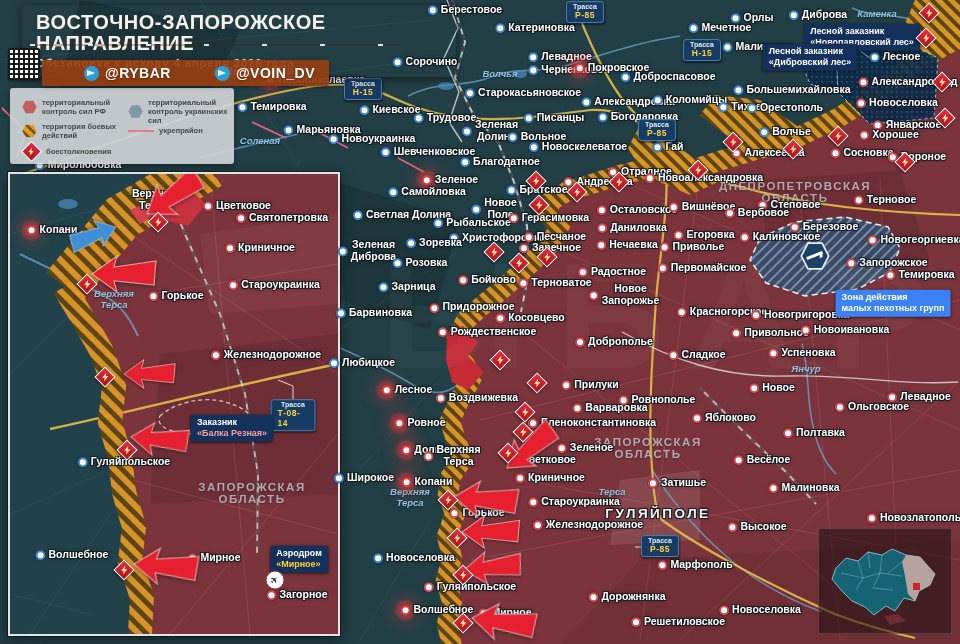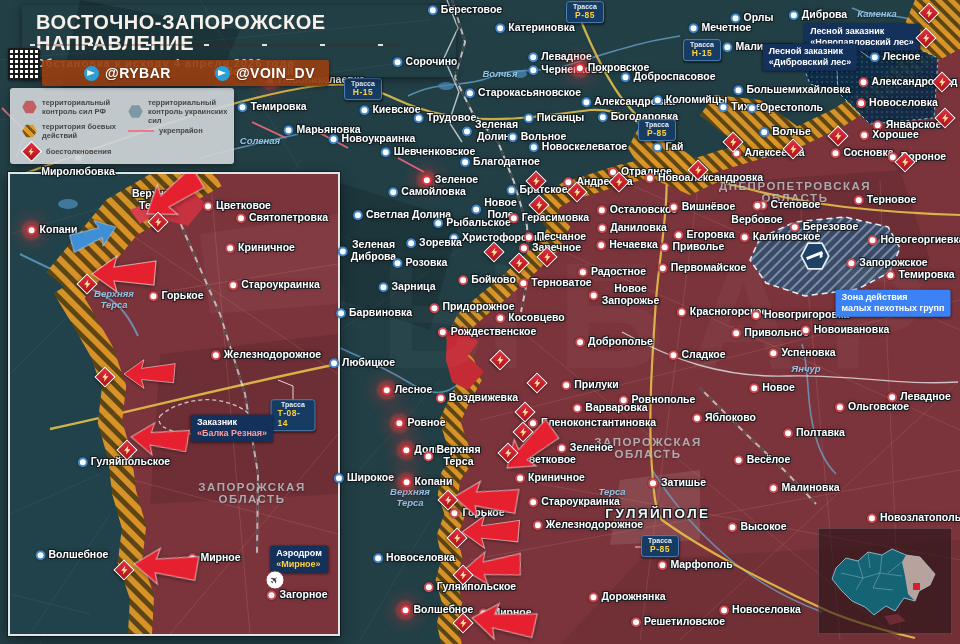--- a/index.html
+++ b/index.html
@@ -326,21 +326,21 @@
         <svg class="arrow" viewBox="0 0 70 44" style="left: 104px; top: 31px; transform: rotate(160deg) scale(0.75);">
           <path d="M2,22 L27,4 L24,15 L66,9 L64,33 L24,29 L27,40 Z" fill="#3f8fd6" stroke="rgba(255,255,255,.55)" stroke-width="1.2"></path>
         </svg>
         <div class="plane" style="left: 265px; top: 406px;">
           <span>✈</span>
         </div>
       </div>
   </div>
 
   <div class="lyr" id="main-lyr">
-      <div class="town t-u" style="left: 78px; top: 165px; flex-direction: column;"><span class="mk"></span><span class="tx">Миролюбовка</span></div>
+      <div class="town t-u" style="left: 78px; top: 165px;"><span class="mk"></span><span class="tx">Миролюбовка</span></div>
       <div class="town t-u" style="left: 253px; top: 72px;"><span class="mk"></span><span class="tx">Весёлый Гай</span></div>
       <div class="town t-g" style="left: 315px; top: 80px;"><span class="mk"></span><span class="tx">Новониколаевка</span></div>
       <div class="town t-u" style="left: 272px; top: 107px;"><span class="mk"></span><span class="tx">Темировка</span></div>
       <div class="town t-u" style="left: 322px; top: 130px;"><span class="mk"></span><span class="tx">Марьяновка</span></div>
       <div class="town t-u" style="left: 390px; top: 110px;"><span class="mk"></span><span class="tx">Киевское</span></div>
       <div class="town t-u" style="left: 372px; top: 139px;"><span class="mk"></span><span class="tx">Новоукраинка</span></div>
       <div class="town t-u" style="left: 428px; top: 152px;"><span class="mk"></span><span class="tx">Шевченковское</span></div>
       <div class="town t-u" style="left: 425px; top: 62px;"><span class="mk"></span><span class="tx">Сорочино</span></div>
       <div class="town t-u" style="left: 465px; top: 10px;"><span class="mk"></span><span class="tx">Берестовое</span></div>
       <div class="town t-u" style="left: 535px; top: 28px;"><span class="mk"></span><span class="tx">Катериновка</span></div>
@@ -449,21 +449,21 @@
       <div class="town t-r" style="left: 772px; top: 388px;"><span class="mk"></span><span class="tx">Новое</span></div>
       <div class="town t-r" style="left: 872px; top: 407px;"><span class="mk"></span><span class="tx">Ольговское</span></div>
       <div class="town t-r" style="left: 919px; top: 397px;"><span class="mk"></span><span class="tx">Левадное</span></div>
       <div class="town t-r" style="left: 697px; top: 355px;"><span class="mk"></span><span class="tx">Сладкое</span></div>
       <div class="town t-r" style="left: 802px; top: 353px;"><span class="mk"></span><span class="tx">Успеновка</span></div>
       <div class="town t-r" style="left: 770px; top: 333px;"><span class="mk"></span><span class="tx">Привольное</span></div>
       <div class="town t-r" style="left: 845px; top: 330px;"><span class="mk"></span><span class="tx">Новоивановка</span></div>
       <div class="town t-r" style="left: 722px; top: 312px;"><span class="mk"></span><span class="tx">Красногорское</span></div>
       <div class="town t-r" style="left: 800px; top: 315px;"><span class="mk"></span><span class="tx">Новогригоровка</span></div>
       <div class="town t-r" style="left: 789px; top: 205px;"><span class="mk"></span><span class="tx">Степовое</span></div>
-      <div class="town t-r" style="left: 757px; top: 213px; flex-direction: column;"><span class="mk"></span><span class="tx">Вербовое</span></div>
+      <div class="town t-r" style="left: 757px; top: 213px;"><span class="mk"></span><span class="tx">Вербовое</span></div>
       <div class="town t-r" style="left: 824px; top: 227px;"><span class="mk"></span><span class="tx">Березовое</span></div>
       <div class="town t-r" style="left: 780px; top: 237px;"><span class="mk"></span><span class="tx">Калиновское</span></div>
       <div class="town t-r" style="left: 885px; top: 200px;"><span class="mk"></span><span class="tx">Терновое</span></div>
       <div class="town t-r" style="left: 887px; top: 263px;"><span class="mk"></span><span class="tx">Запорожское</span></div>
       <div class="town t-r" style="left: 916px; top: 240px;"><span class="mk"></span><span class="tx">Новогеоргиевка</span></div>
       <div class="town t-r" style="left: 920px; top: 275px;"><span class="mk"></span><span class="tx">Темировка</span></div>
       <div class="town t-r" style="left: 704px; top: 178px;"><span class="mk"></span><span class="tx">Новоалександровка</span></div>
       <div class="region" style="left: 795px; top: 192px;">ДНЕПРОПЕТРОВСКАЯ
 ОБЛАСТЬ</div>
       <div class="region" style="left: 648px; top: 448px;">ЗАПОРОЖСКАЯ

